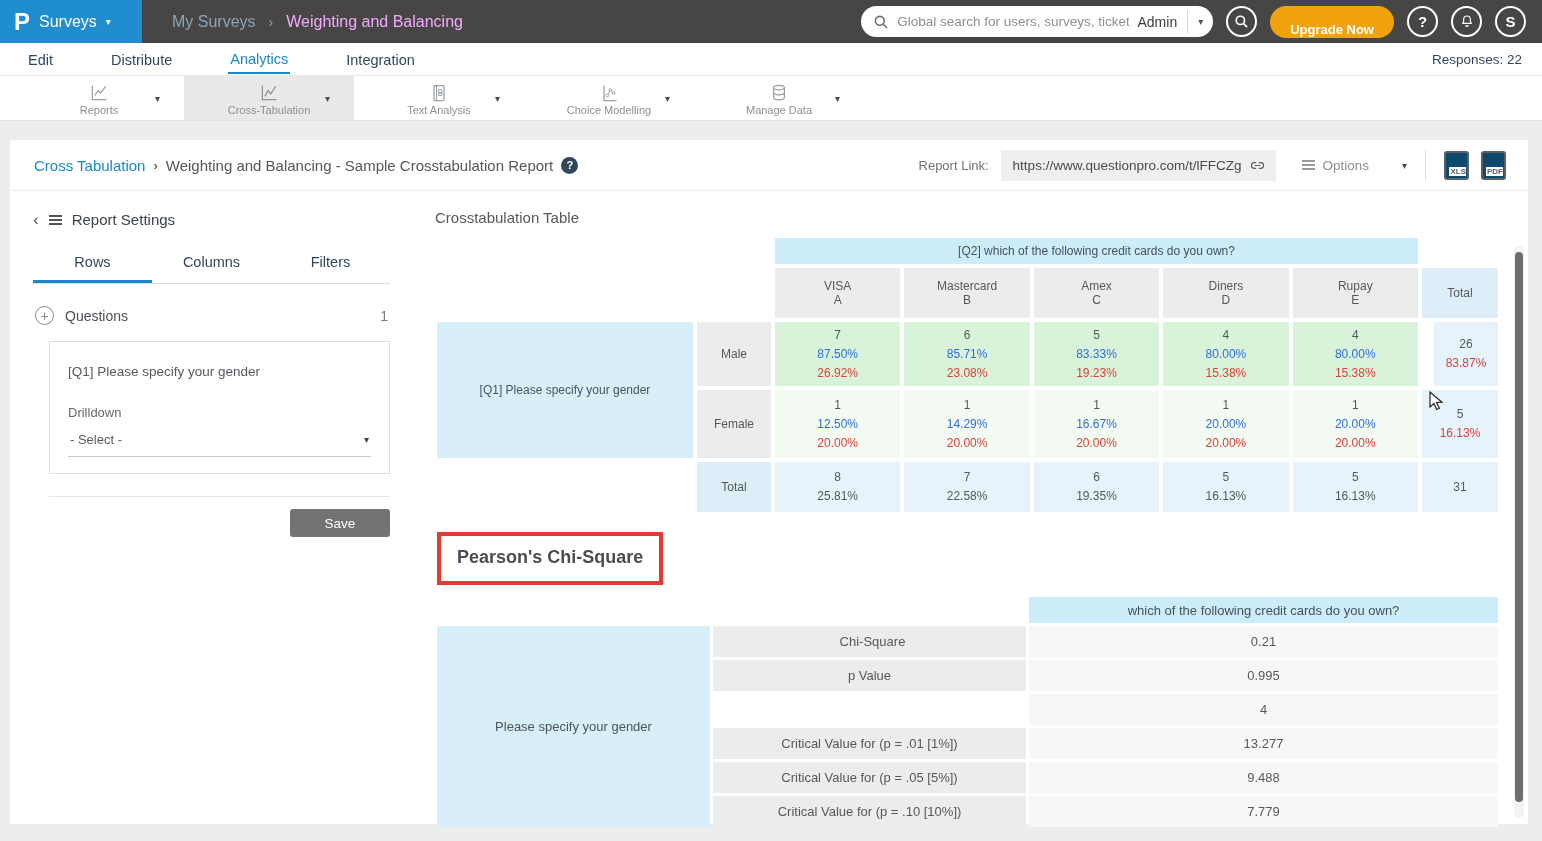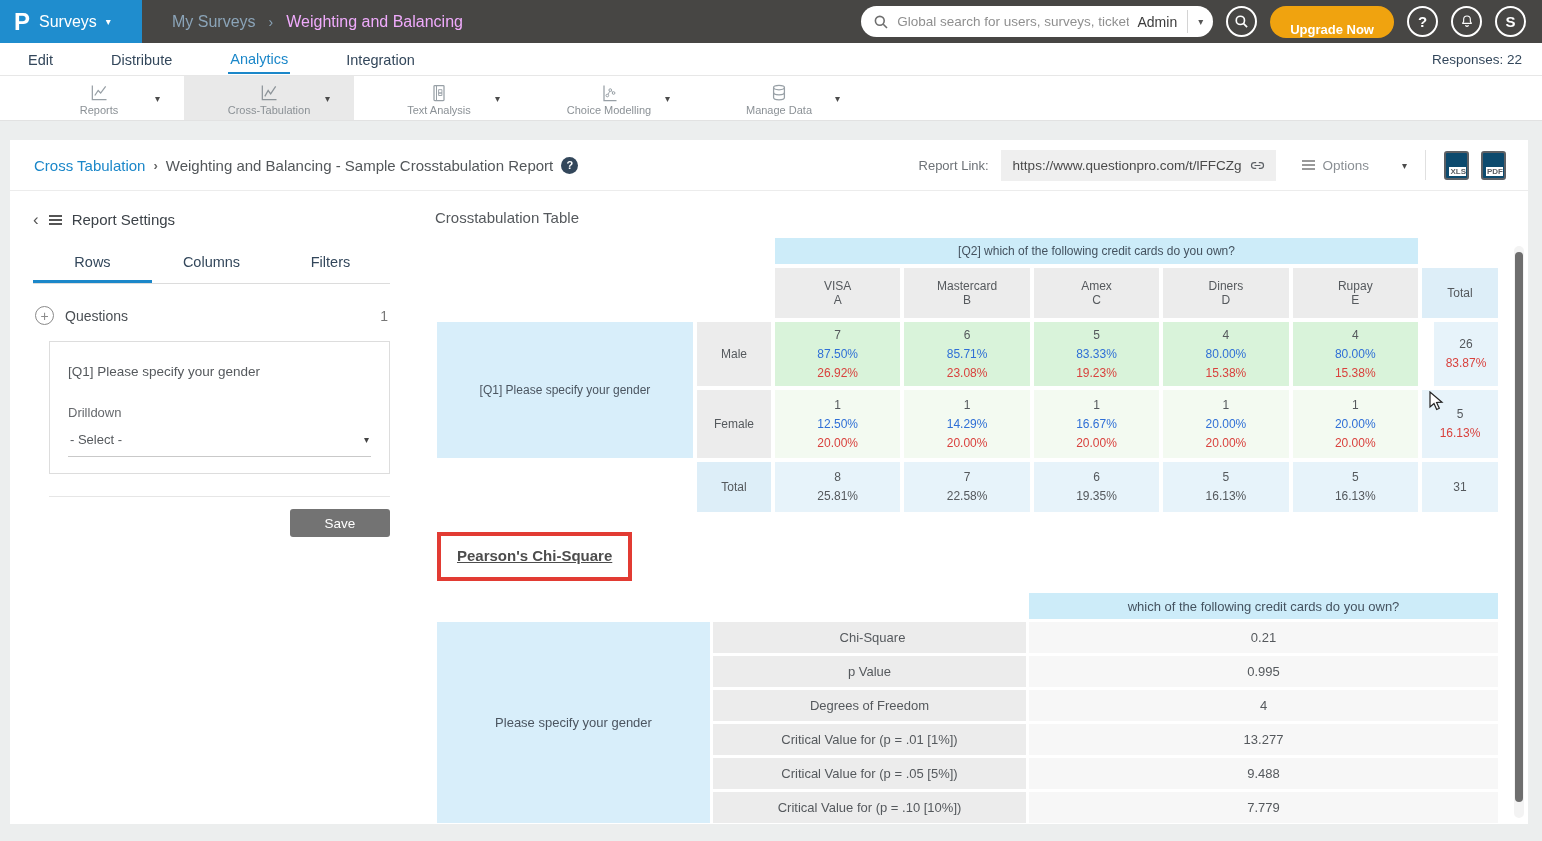--- a/index.html
+++ b/index.html
@@ -92,21 +92,21 @@
   .bg-totalhead { background:#ddeef8; color:#55595d; }
   .bg-totalcell { background:#e7f3fa; color:#55595d; }
   .bg-gray { background:#ececec; color:#55595d; }
   .bg-green { background:#d9f3da; }
   .bg-palegreen { background:#f3faf1; }
   .cnt { color:#54585c; line-height:19px; }
   .pb { color:#2f6fd6; line-height:19px; }
   .pr { color:#d9413d; line-height:19px; }
 
   .annotation-box { display:inline-block; border:4px solid #e23b33; margin-top:20px; padding:11px 16px 13px; }
-  .annotation-box h2 { font-size:15px; color:#4d4d4d; font-weight:bold;text-decoration:underline; }
+  .annotation-box h2 { font-size:18px; color:#4d4d4d; font-weight:bold; }
 
   .chigrid { display:grid; grid-template-columns:273px 313px 1fr; grid-template-rows:26px repeat(6,31px); gap:3px; margin-top:12px; font-size:13px; }
   .chigrid > div { display:flex; align-items:center; justify-content:center; }
   .bg-light { background:#f7f7f7; color:#55595d; }
 
   
   .inner-scroll { position:absolute; right:4px; top:55px; width:10px; height:572px; background:#f3f3f3; border-radius:5px; }
   .inner-thumb { position:absolute; left:1px; top:6px; width:8px; height:550px; background:#6e6e6e; border-radius:4px; cursor:grab; }
 
   .cursor { position:absolute; left:1428px; top:391px; z-index:50; pointer-events:none; }
@@ -402,21 +402,20 @@
       </div>
 
       <div class="chigrid">
         <div class="bg-bluehead" style="grid-area:1/3;">which of the following credit cards do you own?</div>
         <div class="bg-blue" style="grid-area:2/1/8/2;">Please specify your gender</div>
 
         <div class="bg-gray" style="grid-area:2/2;padding-left:6px;">Chi-Square</div>
         <div class="bg-light" style="grid-area:2/3;">0.21</div>
         <div class="bg-gray" style="grid-area:3/2;">p Value</div>
         <div class="bg-light" style="grid-area:3/3;">0.995</div>
-        <div class="bg-gray" style="grid-area:4/2;">Degrees of Freedom</div>
         <div class="bg-light" style="grid-area:4/3;">4</div>
         <div class="bg-gray" style="grid-area:5/2;">Critical Value for (p = .01 [1%])</div>
         <div class="bg-light" style="grid-area:5/3;">13.277</div>
         <div class="bg-gray" style="grid-area:6/2;">Critical Value for (p = .05 [5%])</div>
         <div class="bg-light" style="grid-area:6/3;">9.488</div>
         <div class="bg-gray" style="grid-area:7/2;">Critical Value for (p = .10 [10%])</div>
         <div class="bg-light" style="grid-area:7/3;">7.779</div>
       </div>
     </main>
 

